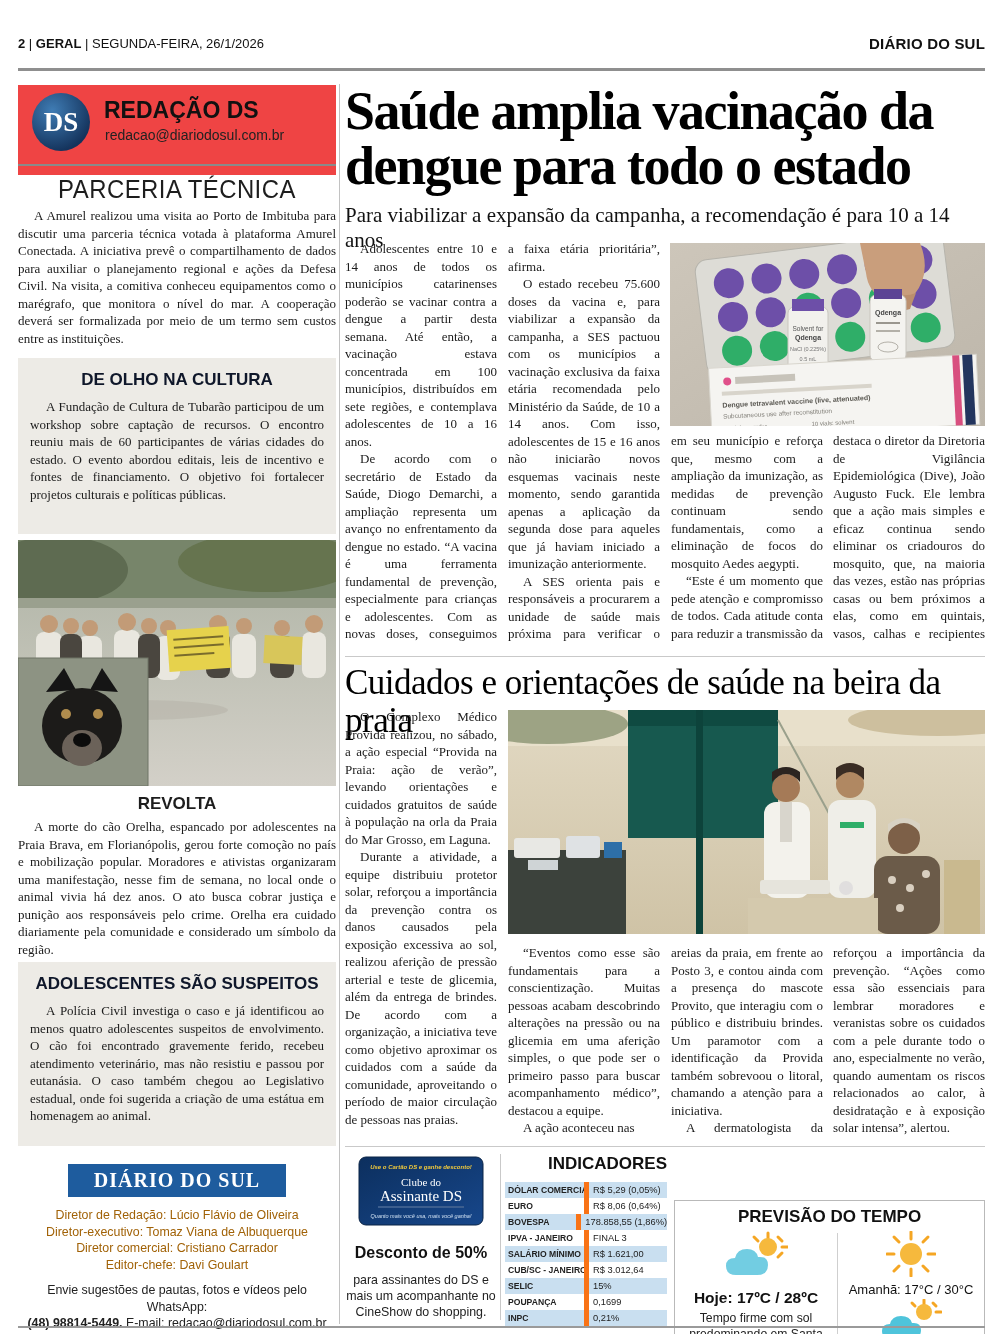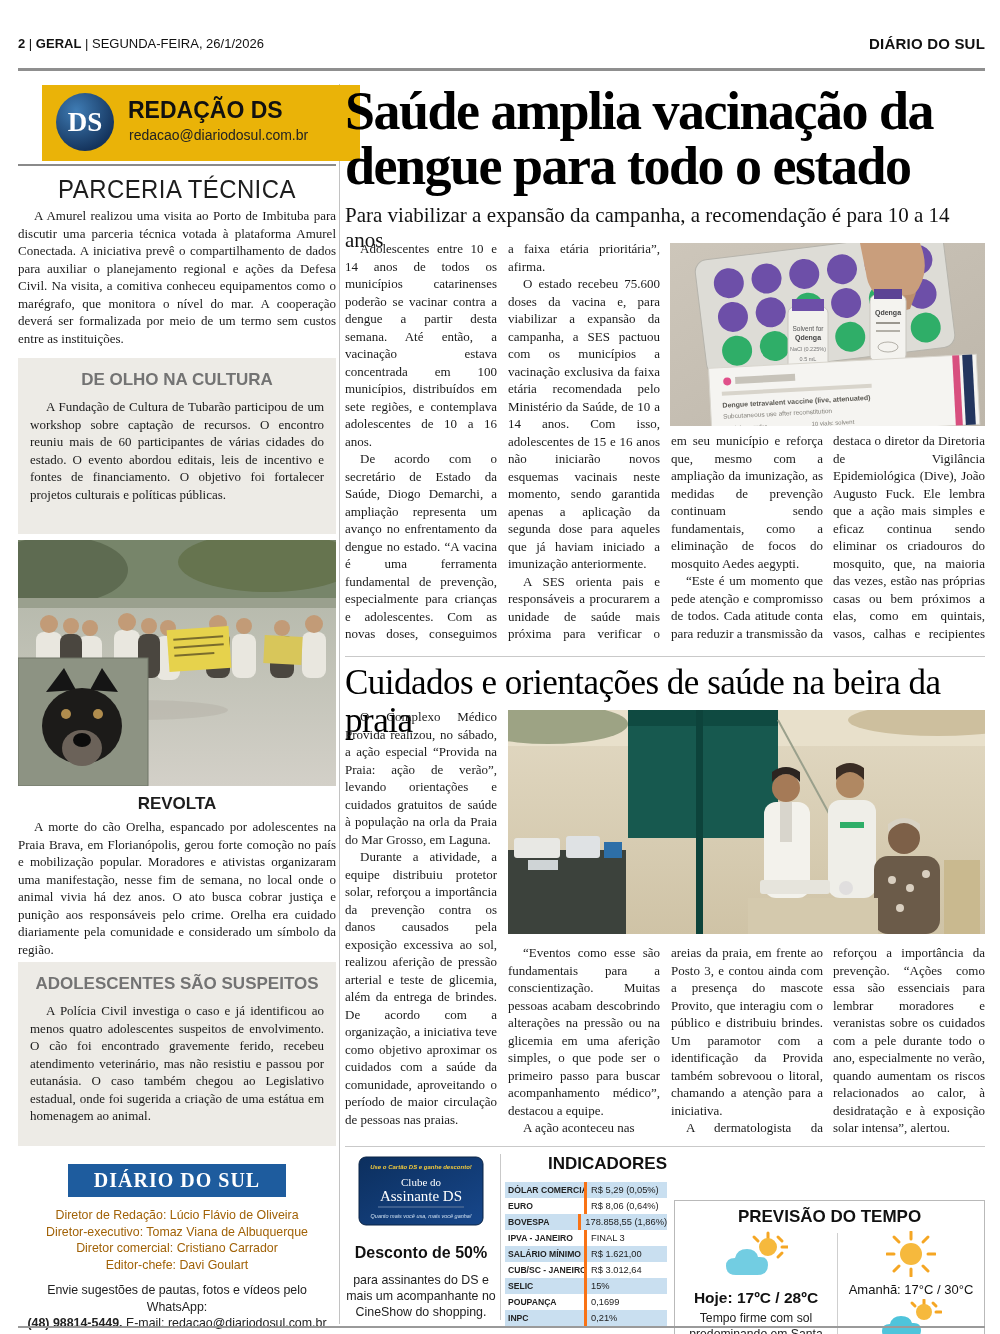--- a/index.html
+++ b/index.html
@@ -7,39 +7,39 @@
         font-family:"Liberation Serif",serif;color:#1a1a1a;}
   .abs{position:absolute;}
   
   .hdr{left:18px;right:15px;top:30px;height:38px;border-bottom:3px solid #8f8f8f;
        font-family:"Liberation Sans",sans-serif;font-size:13px;color:#111;}
   .hdr .l{position:absolute;left:0;top:6px;}
   .hdr .r{position:absolute;right:0;top:5px;font-weight:bold;font-size:15px;letter-spacing:.2px;}
   .hdr b{font-weight:bold;}
   
   .sidebar-rule{left:339px;top:84px;width:1px;height:1240px;background:#c2c2c2;}
-  .redacao{left:18px;top:85px;width:318px;height:76px;background:#eab308;margin-left:24px;}
+  .redacao{left:18px;top:85px;width:318px;height:90px;background:#ef4444;}
   .ds-circle{position:absolute;left:14px;top:8px;width:58px;height:58px;border-radius:50%;
      background:radial-gradient(circle at 35% 30%,#3f7cb4,#14335c 75%);
      color:#fff;font-family:"Liberation Serif",serif;font-weight:bold;font-size:27px;
      display:flex;align-items:center;justify-content:center;}
   .redacao .t{position:absolute;left:86px;top:12px;font-family:"Liberation Sans",sans-serif;
      font-weight:bold;font-size:23px;color:#111;}
   .redacao .e{position:absolute;left:87px;top:42px;font-family:"Liberation Sans",sans-serif;
      font-size:14px;color:#222;}
   .redacao-rule{left:18px;top:164px;width:318px;height:2px;background:#8a8a8a;}
   .sec-title{left:18px;width:318px;text-align:center;font-family:"Liberation Sans",sans-serif;
      color:#1d1d1d;}
   .sec-title.big{font-size:26px;letter-spacing:.5px;transform:scaleX(.92);font-weight:400;}
   .sec-title.small{font-size:17px;font-weight:bold;}
   .side-text{left:18px;width:318px;font-size:13px;line-height:17.5px;text-align:justify;}
   .side-text p{margin:0;text-indent:16px;}
   .graybox{left:18px;width:318px;background:#edebe6;box-sizing:border-box;padding:10px 12px;}
   .graybox h3{margin:2px 0 8px 0;text-align:center;font-family:"Liberation Sans",sans-serif;
-     font-size:17px;color:#737373;}
+     font-size:17px;color:#0f172a;}
   .graybox p{margin:0;font-size:13px;line-height:17.5px;text-align:justify;text-indent:16px;}
   
   .masthead{left:18px;top:1158px;width:318px;text-align:center;font-family:"Liberation Sans",sans-serif;}
   .mh-brand{display:inline-block;margin-top:6px;background:#1e5c9e;color:#fff;
      font-family:"Liberation Serif",serif;font-weight:bold;font-size:20px;letter-spacing:1px;
      padding:5px 26px;}
   .mh-lines{margin-top:10px;font-size:12.4px;line-height:16.5px;color:#a16207;}
   .mh-block{margin-top:9px;font-size:12.4px;line-height:16.5px;color:#222;}
   
   .h1{left:345px;top:84px;width:645px;font-weight:bold;font-size:54px;line-height:55px;
@@ -55,21 +55,21 @@
   .clube{left:345px;top:1154px;width:152px;text-align:center;font-family:"Liberation Sans",sans-serif;}
   .clube .disc{font-weight:bold;font-size:16px;margin-top:14px;color:#111;}
   .clube .bd{font-size:12.4px;line-height:16px;margin-top:10px;color:#222;}
   .clube .cta{font-size:12.4px;margin-top:12px;color:#222;}
   .ind{left:505px;top:1154px;width:162px;font-family:"Liberation Sans",sans-serif;}
   .ind h3{margin:0 0 8px 0;text-align:right;font-size:17px;color:#111;}
   .ind .row{display:flex;height:16px;align-items:center;}
   .ind .row:nth-child(odd){background:#c9dff0;}
   .ind .lab{width:76px;font-size:8.6px;font-weight:bold;color:#222;padding-left:3px;
       text-transform:uppercase;white-space:nowrap;overflow:hidden;}
-  .ind .val{flex:1;font-size:9.3px;color:#222;border-left:3px solid #f97316;padding-left:4px;
+  .ind .val{flex:1;font-size:9.3px;color:#222;border-left:5px solid #f97316;padding-left:4px;
       height:100%;display:flex;align-items:center;white-space:nowrap;}
   .tempo{left:674px;top:1152px;width:311px;height:170px;border:1px solid #b9b9b9;box-sizing:border-box;
       font-family:"Liberation Sans",sans-serif;margin-top:48px;}
   .tempo h3{margin:6px 0 0 0;text-align:center;font-size:17px;color:#111;}
   .tempo .left{position:absolute;left:0;top:30px;width:162px;text-align:center;}
   .tempo .right{position:absolute;left:163px;top:30px;width:146px;text-align:center;}
   .tempo .div{position:absolute;left:162px;top:32px;width:1px;height:128px;background:#cfcfcf;}
   .tempo .today{font-weight:bold;font-size:15.5px;margin-top:2px;color:#111;}
   .tempo .desc{font-size:12.2px;line-height:15.5px;margin-top:4px;color:#222;}
   .tempo .day{font-size:13px;color:#111;margin-top:1px;}

